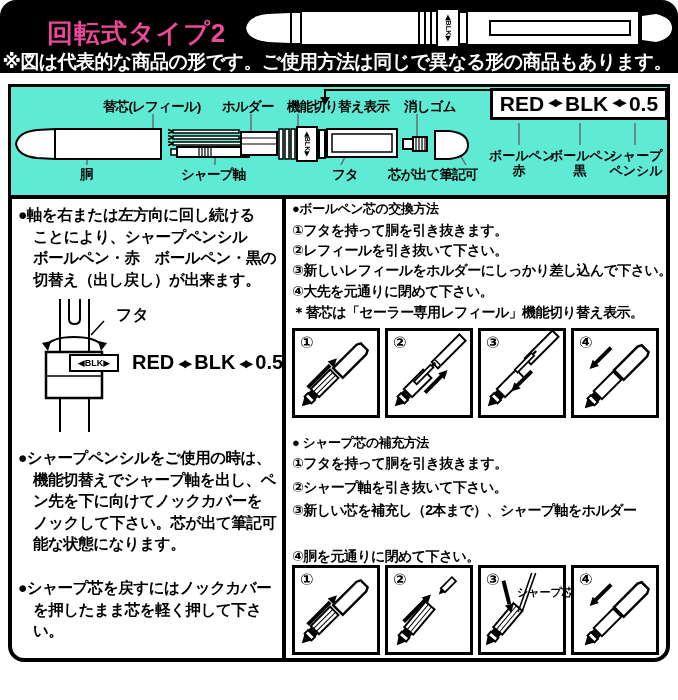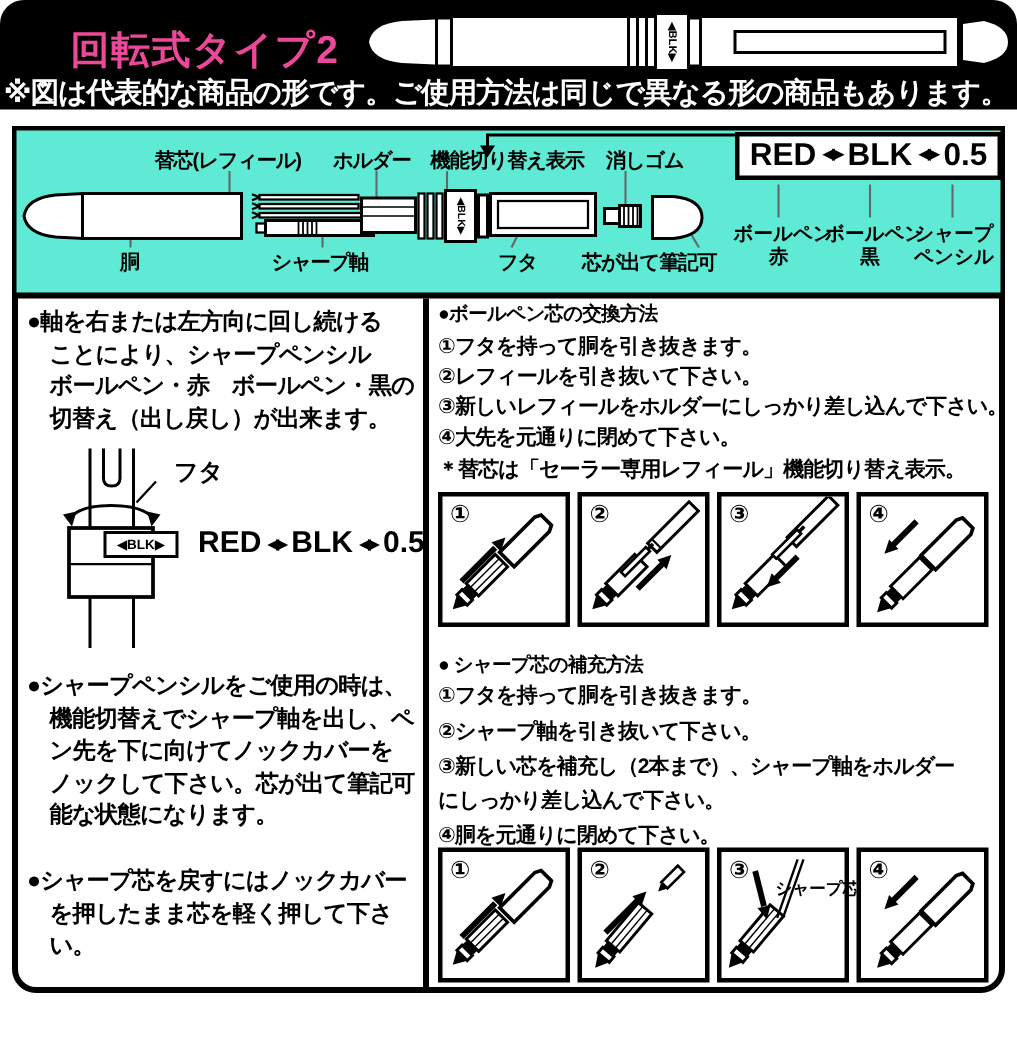--- a/index.html
+++ b/index.html
@@ -293,21 +293,20 @@
           <line x1="38" y1="16" x2="22" y2="32" stroke="#000" stroke-width="4"></line>
           <polygon points="16,38 25.6,34.8 19.2,28.4" fill="#000"></polygon>
         </g>
       </svg>
     </div>
 
     <div class="rheading h2">● シャープ芯の補充方法</div>
     <div class="rstep" style="top:256px">①フタを持って胴を引き抜きます。</div>
     <div class="rstep" style="top:280px">②シャープ軸を引き抜いて下さい。</div>
     <div class="rstep" style="top:303px">③新しい芯を補充し（2本まで）、シャープ軸をホルダー</div>
-    <div class="rstep" style="top:326px">にしっかり差し込んで下さい。</div>
     <div class="rstep" style="top:349px">④胴を元通りに閉めて下さい。</div>
 
     <div class="sbox" style="left:280px;top:366px">
       <span class="sbox-num">①</span>
       <svg width="82" height="84" viewBox="0 0 84 84">
         <g transform="translate(7,76) rotate(-45)">
           <polygon points="0,0 9,-5 9,5" fill="#000"></polygon>
           <rect x="9" y="-5" width="5" height="10" fill="#fff" stroke="#000" stroke-width="2"></rect>
           <rect x="14" y="-5" width="5" height="10" fill="#000"></rect>
           <rect x="19" y="-6" width="28" height="12" fill="#fff" stroke="#000" stroke-width="2"></rect>

